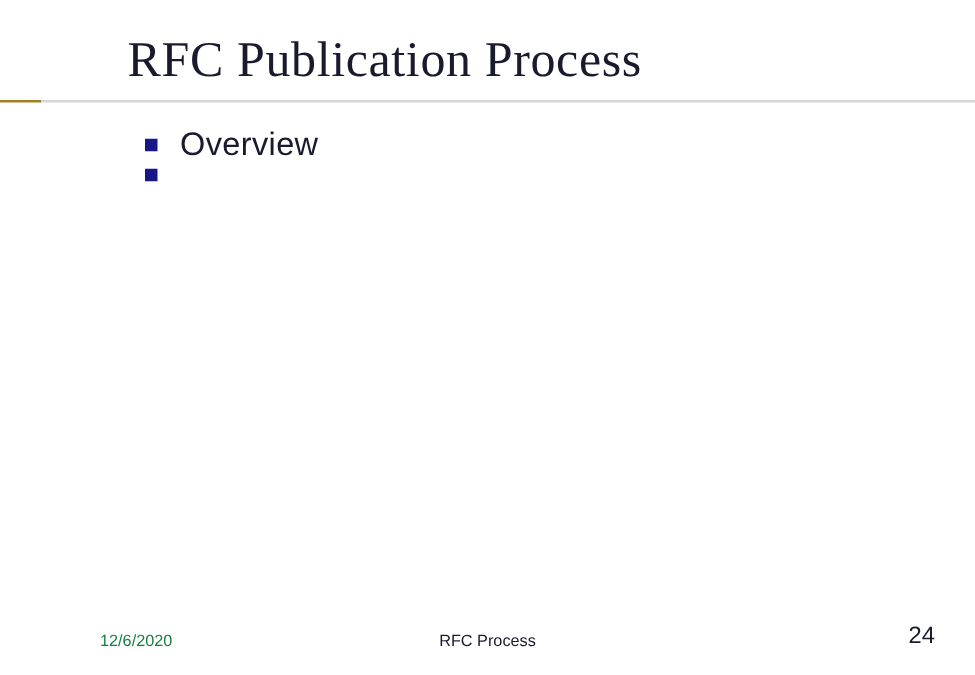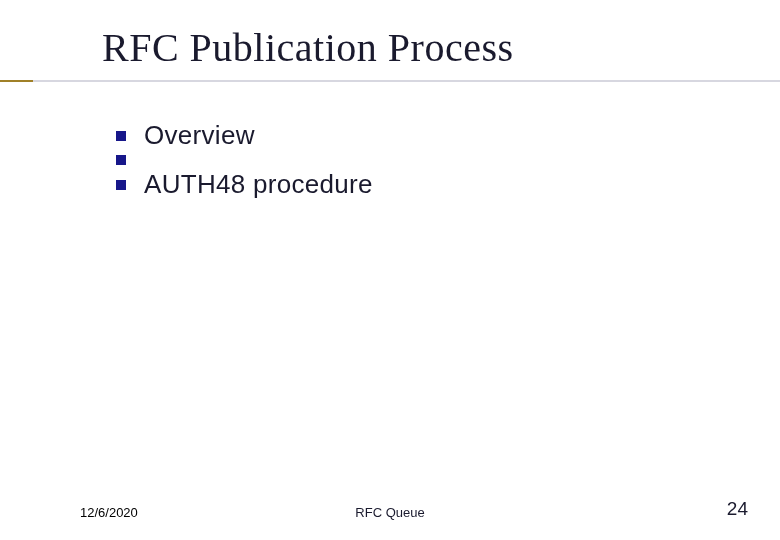--- a/index.html
+++ b/index.html
@@ -42,21 +42,21 @@
     content: "";
     position: absolute;
     left: 33px;
     top: 0;
     height: 2px;
     width: 747px;
     background: #d7d7e0;
   }
   .bullets {
     position: absolute;
-    top: 120px;
+    top: 100px;
     left: 116px;
     right: 60px;
   }
   .bullet-item {
     display: flex;
     align-items: center;
     margin-bottom: 4px;
   }
   .bullet-square {
     width: 10px;
@@ -77,21 +77,21 @@
     left: 0;
     width: 780px;
     height: 24px;
   }
   .footer-left {
     position: absolute;
     left: 80px;
     bottom: 0;
     font-family: Arial, Helvetica, sans-serif;
     font-size: 13px;
-    color: #000000;
+    color: #15803d;
   }
   .footer-center {
     position: absolute;
     left: 50%;
     transform: translateX(-50%);
     bottom: 0;
     font-family: Arial, Helvetica, sans-serif;
     font-size: 13px;
     color: #1a1a2e;
   }
@@ -116,25 +116,21 @@
   <div class="title-underline"></div>
 
   <div class="bullets">
     <div class="bullet-item">
       <span class="bullet-square"></span>
       <span class="bullet-text">Overview</span>
     </div>
     <div class="bullet-item">
       <span class="bullet-square"></span>
     </div>
-    <div class="bullet-item">
-      <span class="bullet-square"></span>
-      <span class="bullet-text">AUTH48 procedure</span>
-    </div>
   </div>
 
   <div class="footer">
     <span class="footer-left">12/6/2020</span>
-    <span class="footer-center">RFC Queue</span>
+    <span class="footer-center">RFC Process</span>
     <span class="footer-right">24</span>
   </div>
 
 </div>
 
 </body></html>

